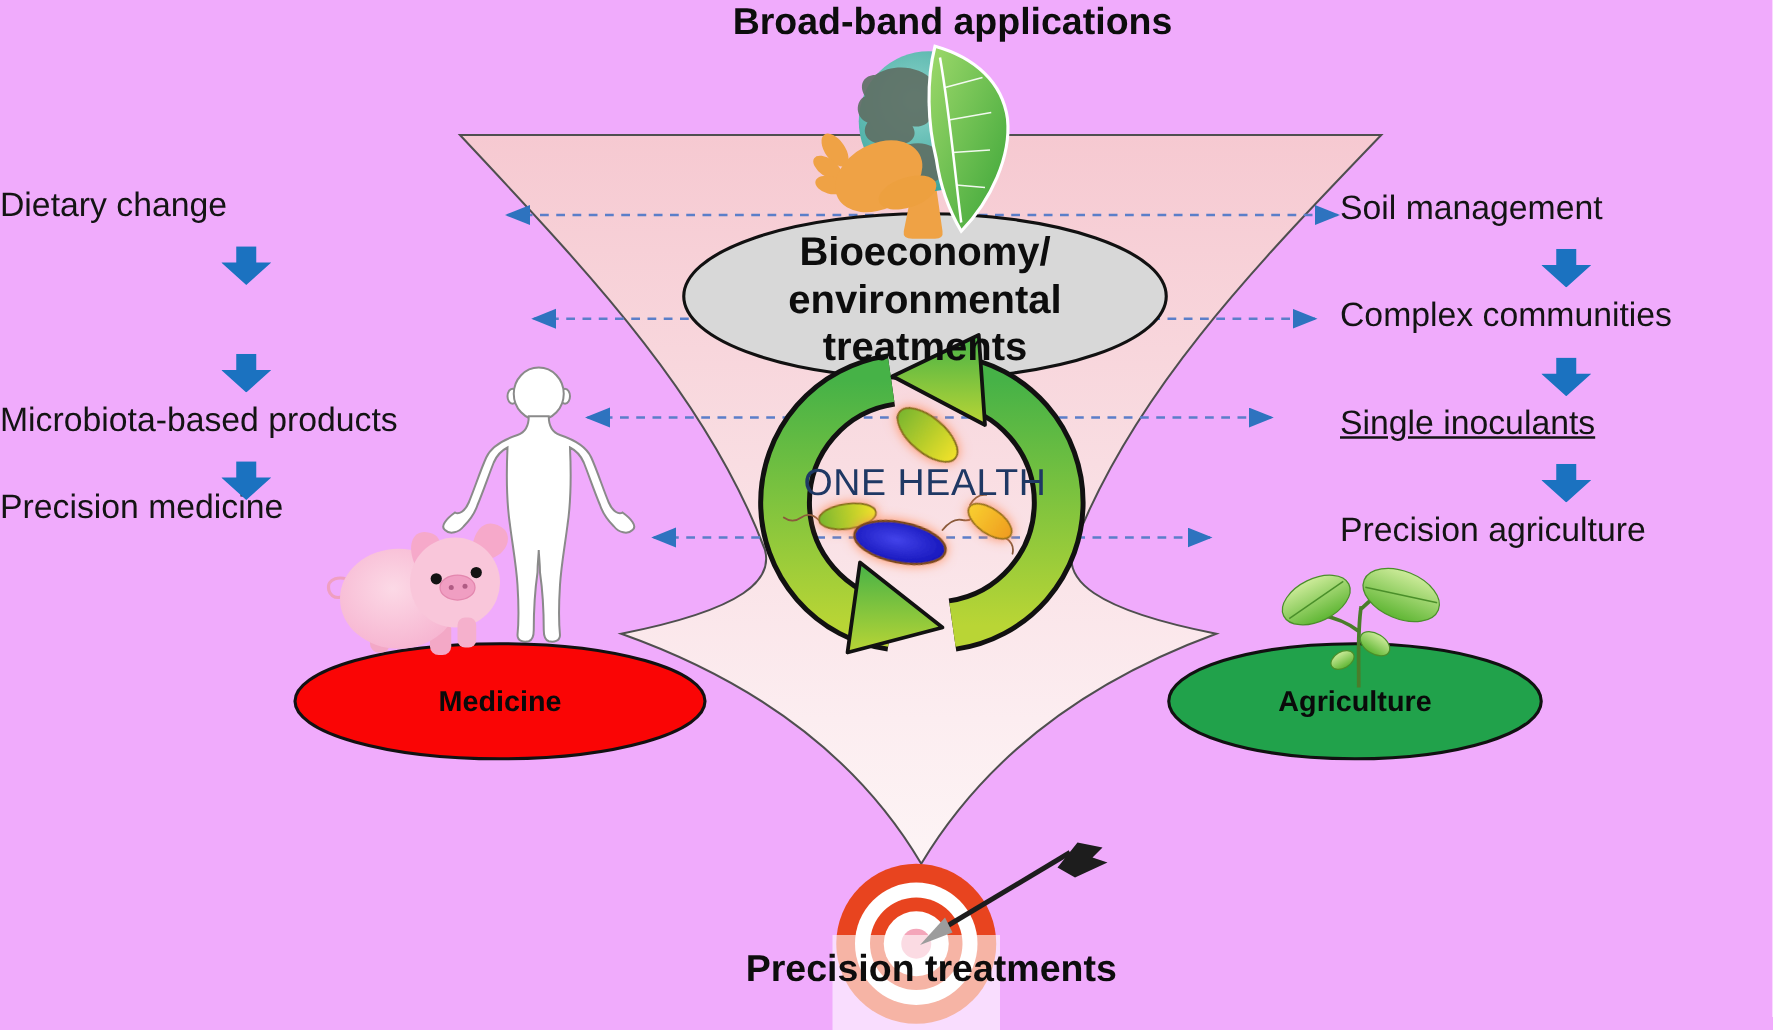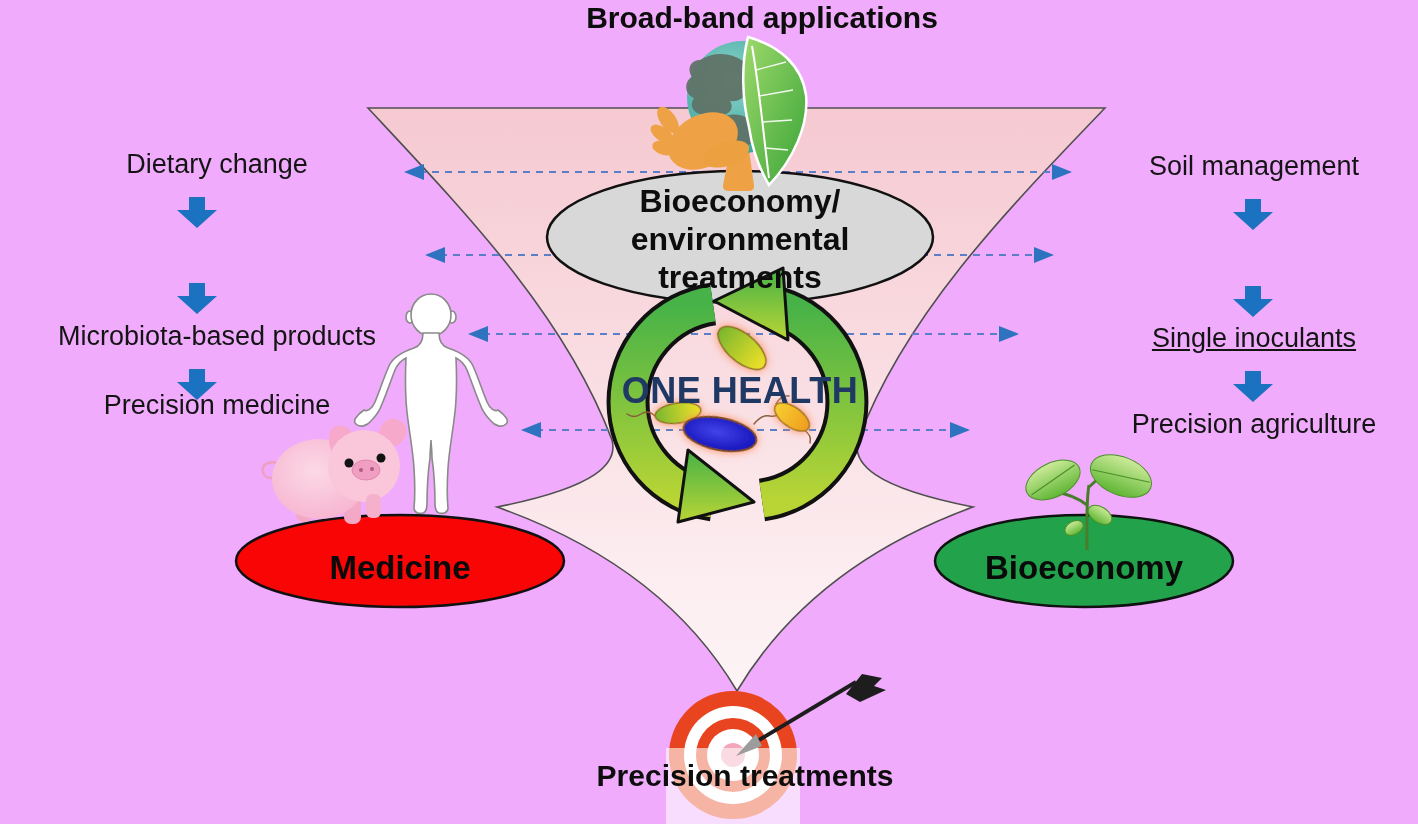--- a/index.html
+++ b/index.html
@@ -4,28 +4,28 @@
 <style>
   html,body{margin:0;padding:0;background:#fff;}
   #stage{
     position:relative;width:1418px;height:824px;background:#f0abfc;overflow:hidden;
     font-family:"Liberation Sans", sans-serif;color:#0a0a0a;
   }
   #art{position:absolute;left:0;top:0;z-index:1;}
   .txt{position:absolute;z-index:2;text-align:center;line-height:1.2;}
   .title{font-size:30px;font-weight:700;color:#0d0d0d;}
   .flow-col{position:absolute;z-index:2;}
-  .flow-item{position:absolute;left:0;right:0;text-align:center;font-size:27px;color:#141414;padding-left:40px;}
+  .flow-item{position:absolute;left:0;right:0;text-align:left;font-size:27px;color:#141414;}
   .block-arrow{
     position:absolute;z-index:2;width:40px;height:31px;background:#1b72c0;
     clip-path:polygon(30% 0,70% 0,70% 42%,100% 42%,50% 100%,0 42%,30% 42%);
   }
-  .ellipse-label{font-size:33px;font-weight:700;color:#0a0a0a;}
+  .ellipse-label{font-size:23px;font-weight:700;color:#0a0a0a;}
   .bio-label{font-size:32px;font-weight:700;color:#0d0d0d;line-height:38px;}
-  .one-health{font-size:36px;font-weight:700;color:#1f3864;letter-spacing:.5px;}
+  .one-health{font-size:30px;font-weight:400;color:#1f3864;letter-spacing:.5px;}
 </style>
 </head>
 <body>
 
 <div id="stage">
 
 <svg id="art" width="1418" height="824" viewBox="0 0 1418 824">
   <defs>
     <linearGradient id="funnelGrad" x1="0" y1="0" x2="0" y2="1">
       <stop offset="0" stop-color="#f6c9d1"></stop>
@@ -213,33 +213,34 @@
     <div class="flow-item" style="top:149px;">Dietary change</div>
     <div class="flow-item" style="top:321px;">Microbiota-based products</div>
     <div class="flow-item" style="top:390px;">Precision medicine</div>
   </div>
   <div class="block-arrow" style="left:177px;top:197px;"></div>
   <div class="block-arrow" style="left:177px;top:283px;"></div>
   <div class="block-arrow" style="left:177px;top:369px;"></div>
 
   <div class="flow-col" style="left:1072px;top:0;width:324px;height:460px;">
     <div class="flow-item" style="top:151px;">Soil management</div>
+    <div class="flow-item" style="top:237px;">Complex communities</div>
     <div class="flow-item" style="top:323px;text-decoration:underline;">Single inoculants</div>
     <div class="flow-item" style="top:409px;">Precision agriculture</div>
   </div>
   <div class="block-arrow" style="left:1233px;top:199px;"></div>
   <div class="block-arrow" style="left:1233px;top:286px;"></div>
   <div class="block-arrow" style="left:1233px;top:371px;"></div>
 
   <div class="txt bio-label" style="left:590px;top:182px;width:300px;">
     <div>Bioeconomy/</div>
     <div>environmental</div>
     <div>treatments</div>
   </div>
 
   <div class="txt one-health" style="left:610px;top:369px;width:260px;">ONE HEALTH</div>
 
   <div class="txt ellipse-label" style="left:300px;top:548px;width:200px;">Medicine</div>
-  <div class="txt ellipse-label" style="left:984px;top:548px;width:200px;">Bioeconomy</div>
+  <div class="txt ellipse-label" style="left:984px;top:548px;width:200px;">Agriculture</div>
 
   <div class="txt title" style="left:465px;top:758px;width:560px;">Precision treatments</div>
 
 </div>
 
 </body></html>

